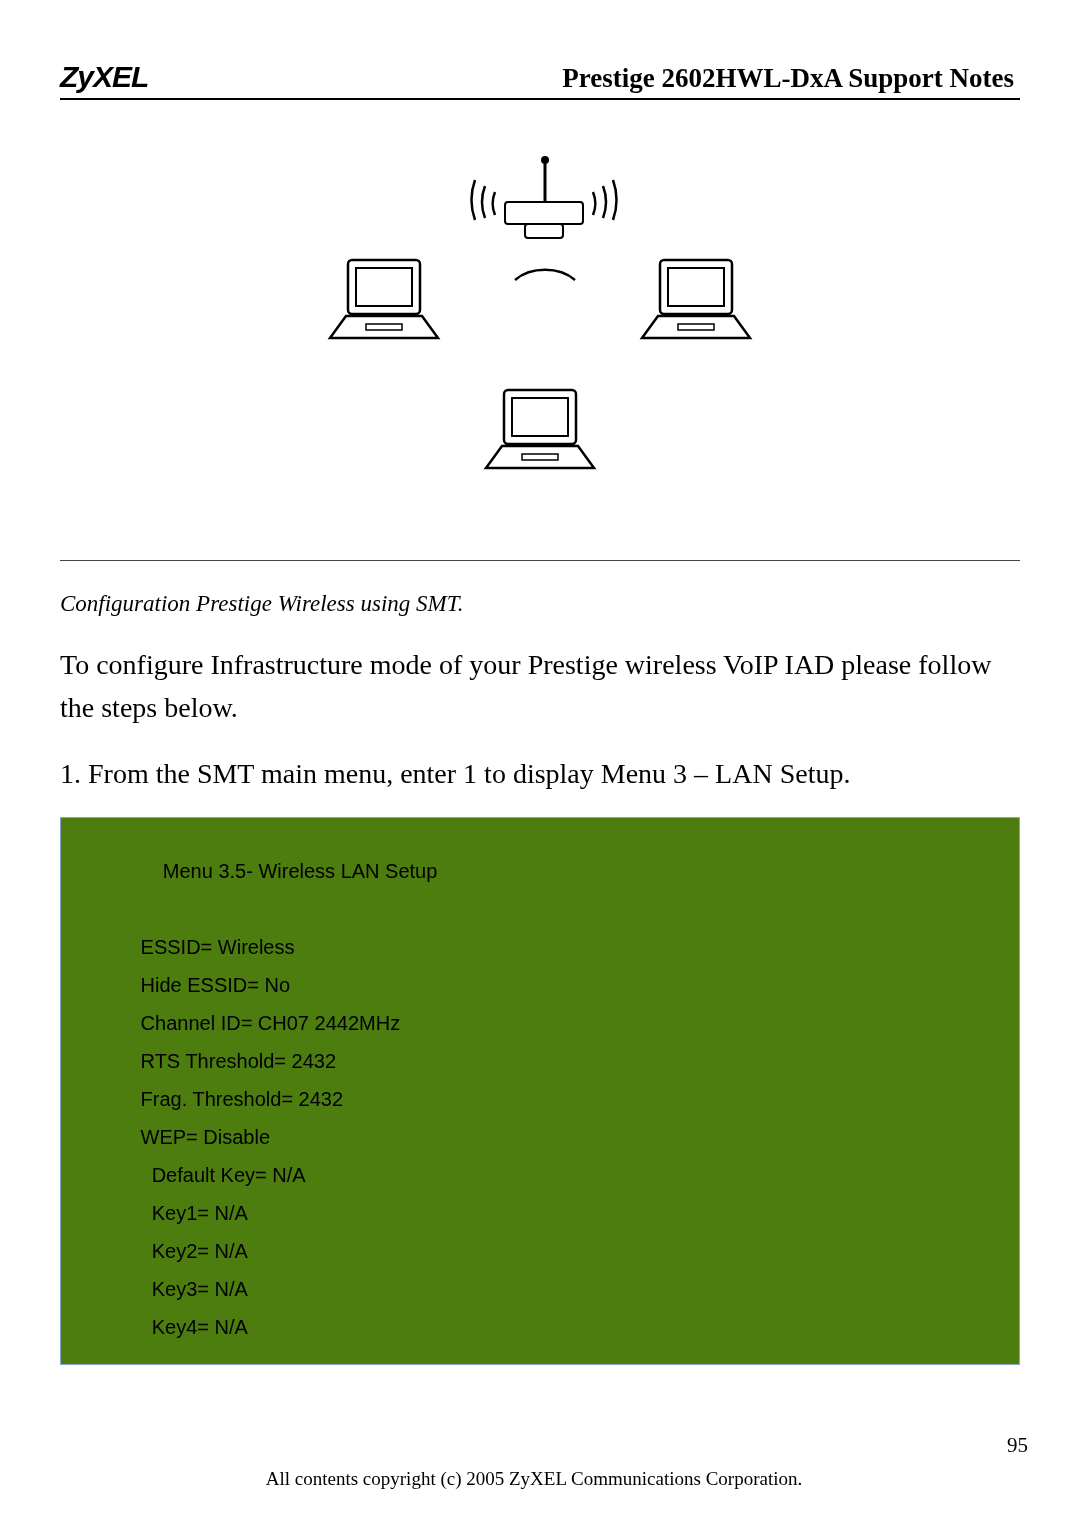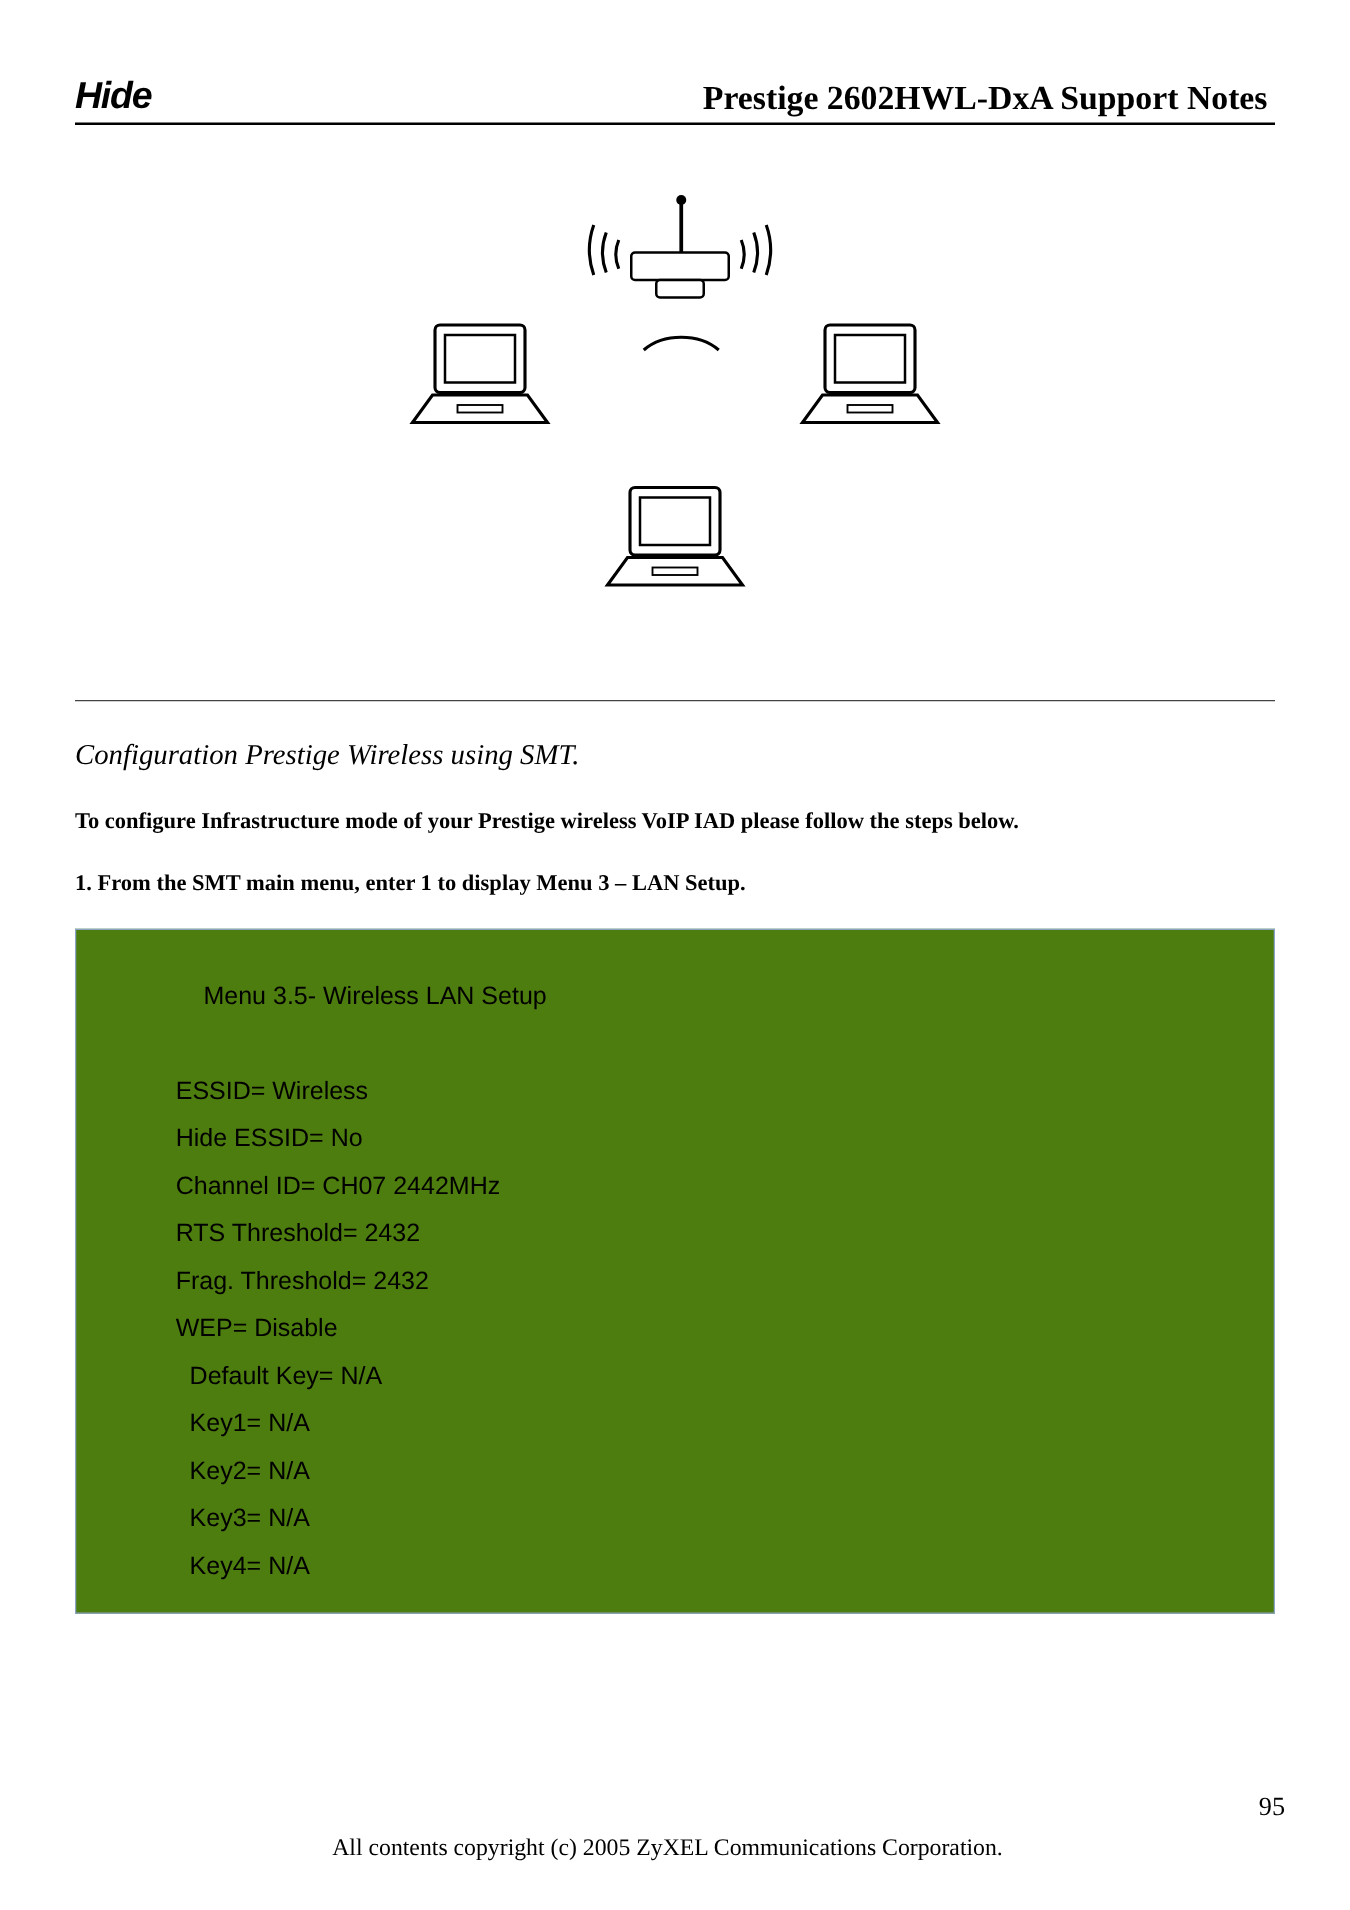--- a/index.html
+++ b/index.html
@@ -49,24 +49,23 @@
     border: none;
     border-top: 1.5px solid #444;
     margin: 0 0 30px 0;
   }
   .section-heading {
     font-style: italic;
     font-size: 23px;
     margin: 16px 0 26px 0;
   }
   .body-text {
-    font-size: 18px;
+    font-size: 28px;
     margin: 12px 0 22px 0;
     line-height: 1.55;
-    font-weight: bold;
   }
   .terminal-box {
     background: #4d7c0f;
     border: 1.5px solid #8aa4c8;
     padding: 34px 24px 18px 24px;
     font-family: Liberation Sans, sans-serif;
     font-size: 20px;
     line-height: 1.9;
     white-space: pre;
     margin-top: 20px;
@@ -85,21 +84,21 @@
     bottom: 70px;
     right: 52px;
     font-size: 21px;
   }
 </style>
 </head>
 <body>
 
 <div class="page">
   <div class="header-row">
-    <div class="logo">Hide</div>
+    <div class="logo">ZyXEL</div>
     <div class="doc-title">Prestige 2602HWL-DxA Support Notes</div>
   </div>
 
   <div class="diagram">
     <svg width="480" height="340" viewBox="0 0 480 340">
 
       <g>
         <line x1="245" y1="10" x2="245" y2="52" stroke="#000" stroke-width="3"></line>
         <circle cx="245" cy="10" r="4" fill="#000"></circle>
         <rect x="205" y="52" width="78" height="22" rx="3" fill="#fff" stroke="#000" stroke-width="2"></rect>

